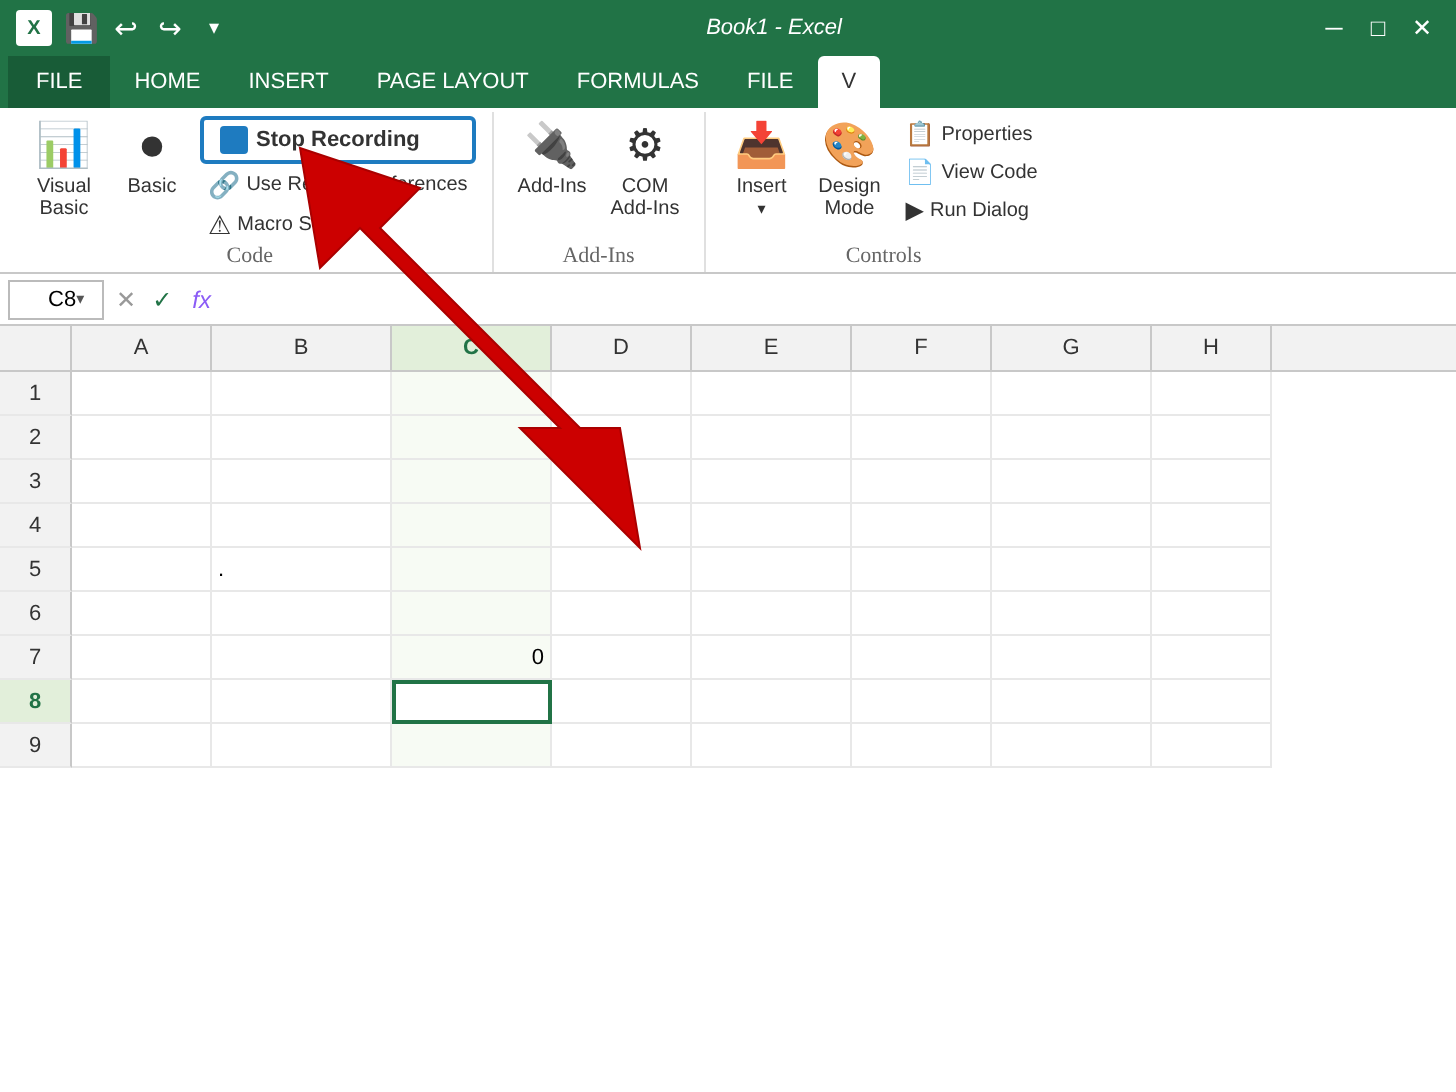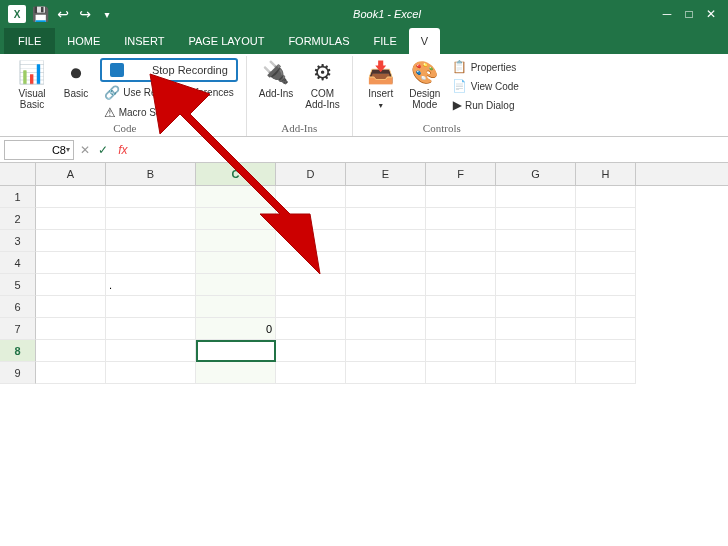--- a/index.html
+++ b/index.html
@@ -103,50 +103,49 @@
     .stop-recording-btn {
       background: #fff;
       border: 2px solid #1e7bc0;
       border-radius: 3px;
       padding: 3px 8px;
       display: flex;
       align-items: center;
       gap: 4px;
       cursor: pointer;
       font-size: 11px;
-      font-weight: normal;
+      font-weight: bold;
       color: #333;
       white-space: nowrap;
-      justify-content: space-between;
     }
     .stop-icon { width: 14px; height: 14px; background: #1e7bc0; border-radius: 2px; flex-shrink: 0; }
     .ctrl-icon { font-size: 12px; }
 
     
     .formula-bar {
       display: flex;
       align-items: center;
       height: 26px;
       border-bottom: 1px solid #c8c8c8;
       background: #fff;
       padding: 0 4px;
       gap: 4px;
     }
     .name-box {
-      width: 70px;
+      width: 48px;
       height: 20px;
       border: 1px solid #bbb;
-      padding: 0 3px;
-      font-size: 11px;
-      display: flex;
-      align-items: center;
-      justify-content: flex-end;
+      padding: 0 19px;
+      font-size: 11px;
+      display: flex;
+      align-items: center;
+      justify-content: flex-start;
     }
     .name-box-dropdown { font-size: 8px; color: #555; cursor: pointer; }
-    .fx-btn { font-size: 12px; color: #ef4444; padding: 0 4px; cursor: pointer; font-style: italic; }
+    .fx-btn { font-size: 12px; color: #8b5cf6; padding: 0 4px; cursor: pointer; font-style: italic; }
     .formula-input { flex: 1; border: none; outline: none; font-size: 11px; padding: 0 4px; }
 
     
     .spreadsheet { overflow: hidden; background: #fff; }
     .col-headers { display: flex; background: #f2f2f2; border-bottom: 1px solid #c8c8c8; }
     .row-header-spacer { width: 36px; min-width: 36px; height: 22px; border-right: 1px solid #c8c8c8; background: #f2f2f2; }
     .col-header {
       height: 22px;
       border-right: 1px solid #c8c8c8;
       display: flex;

